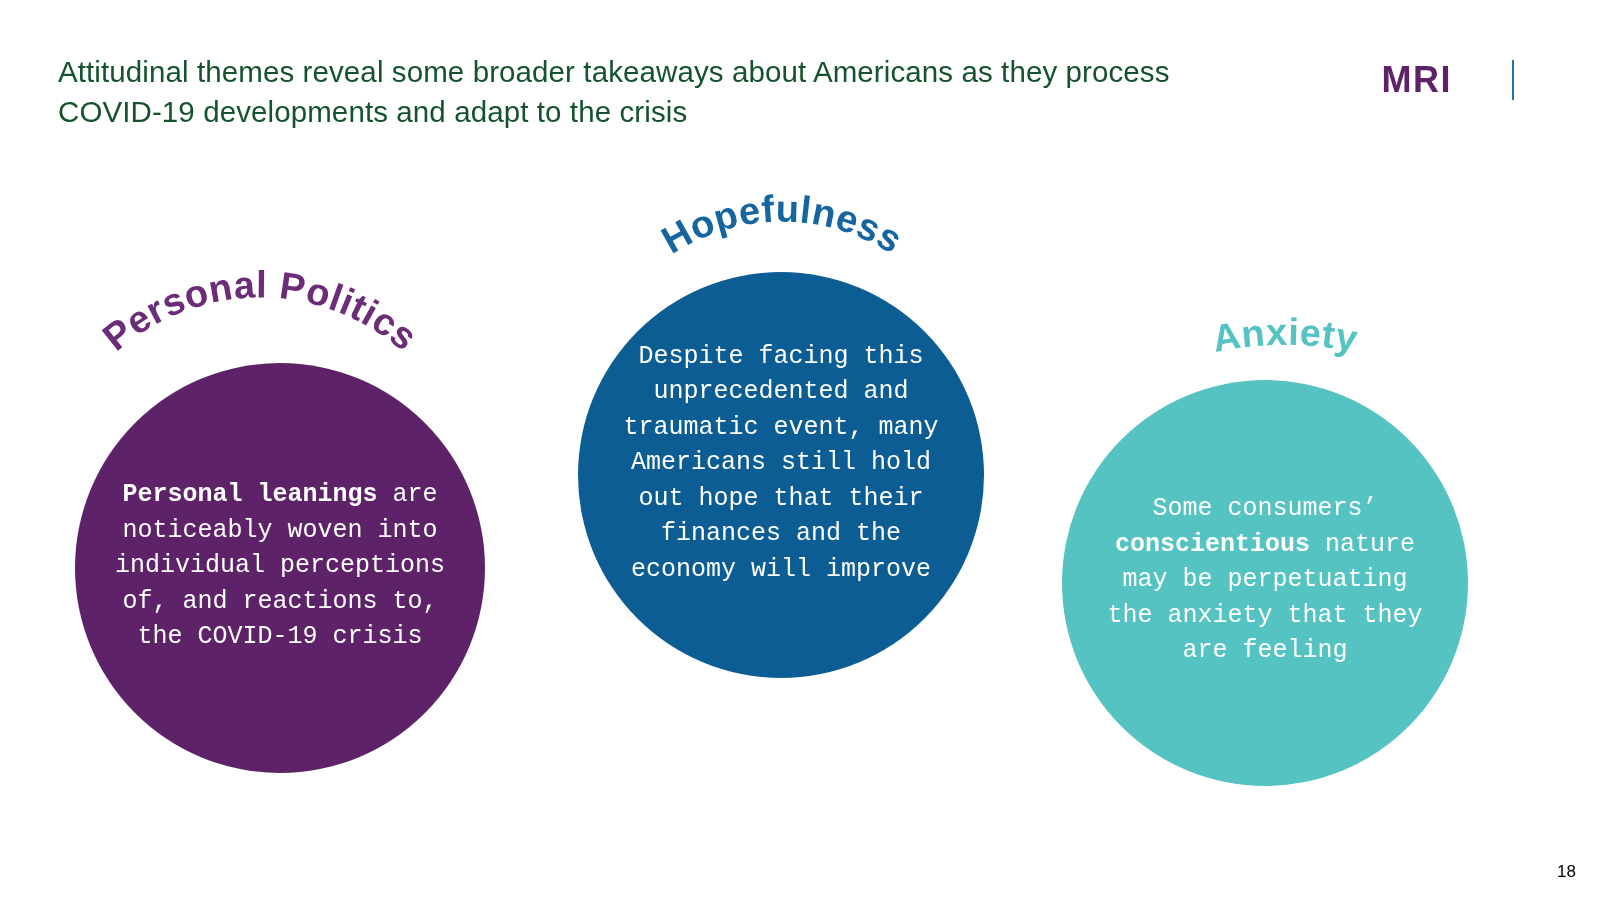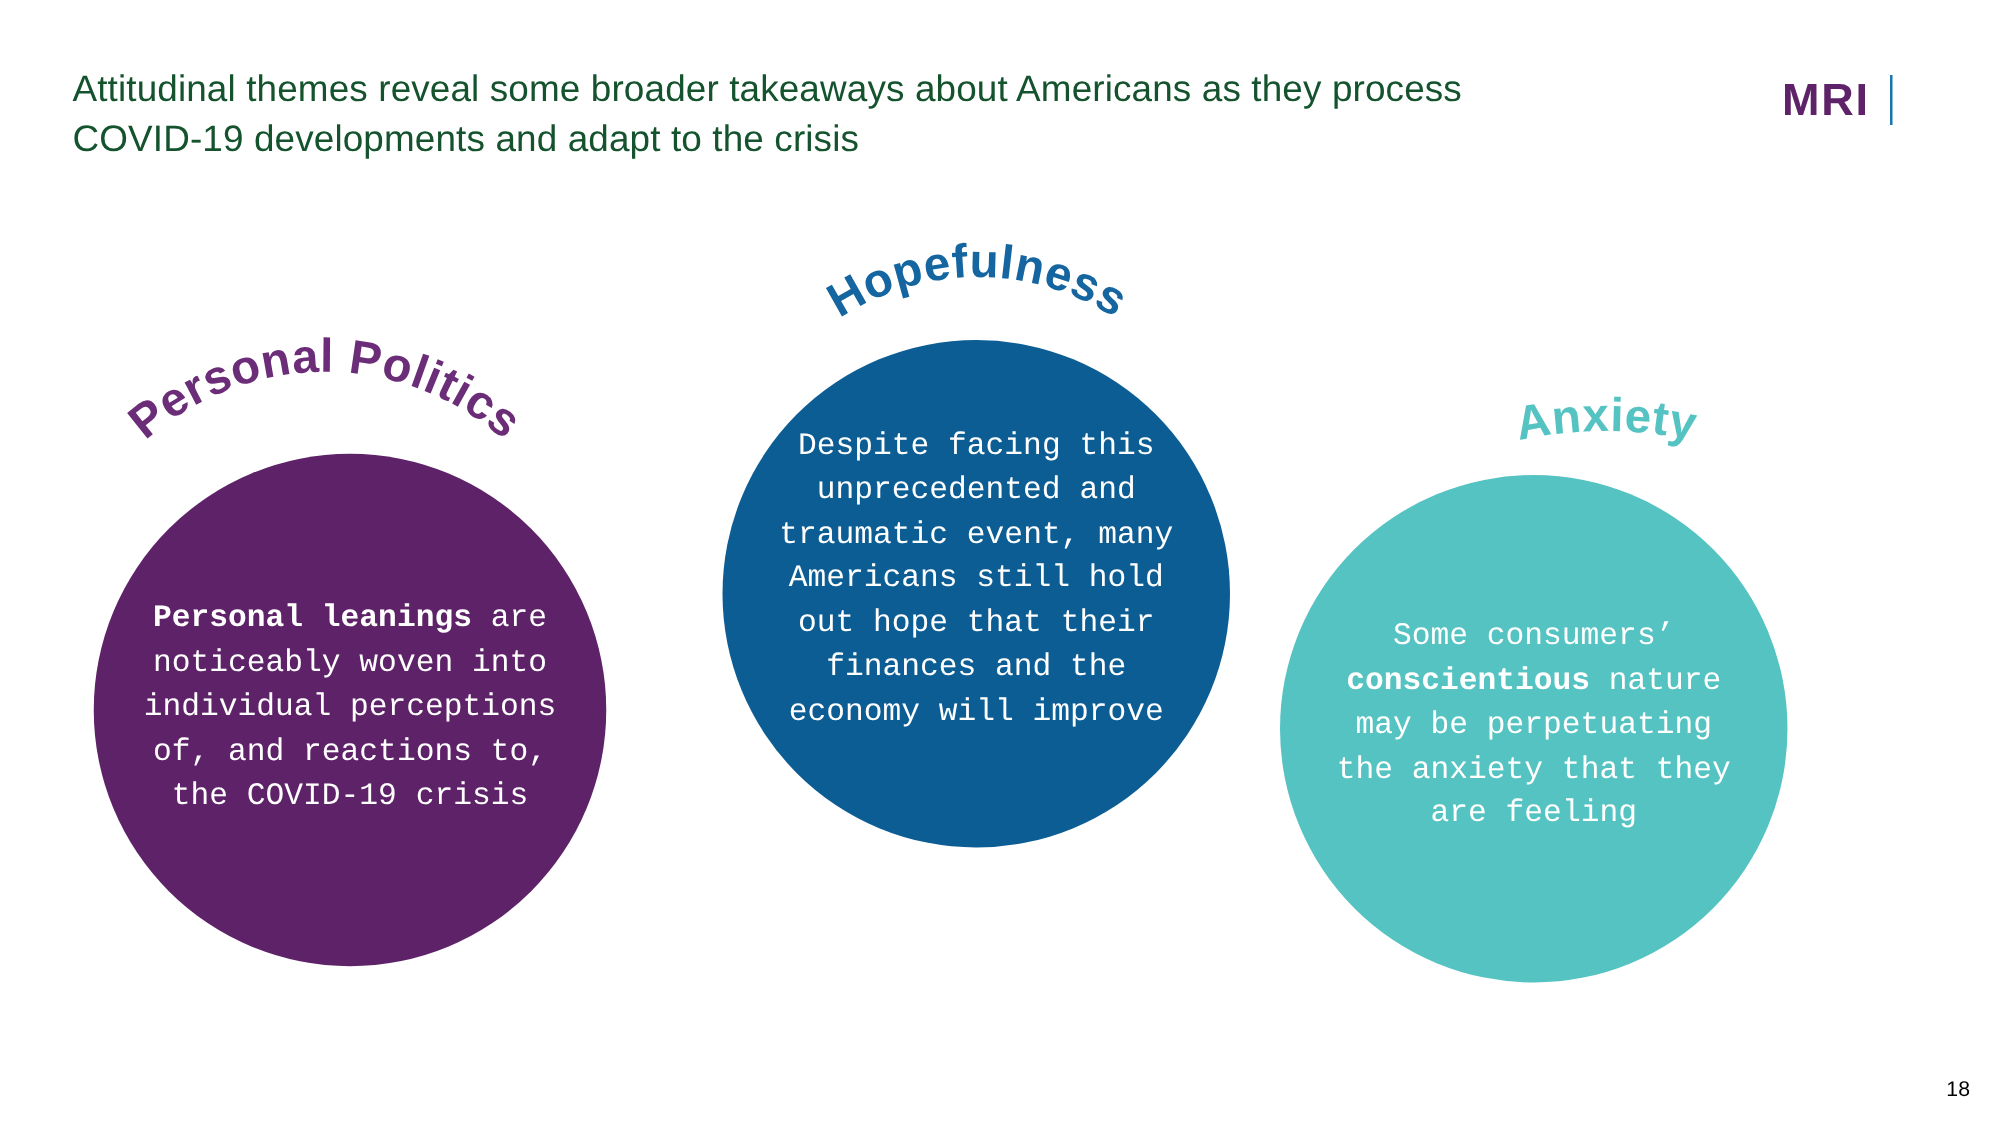--- a/index.html
+++ b/index.html
@@ -29,20 +29,21 @@
     letter-spacing: 0.1px;
   }
 
   #brand-logo {
     position: absolute;
     right: 72px;
     top: 58px;
     display: flex;
     align-items: center;
     height: 44px;
+    gap: 44px;
   }
   #brand-logo .mri {
     font-family: "Liberation Sans", sans-serif;
     font-size: 36px;
     font-weight: 700;
     letter-spacing: 1.5px;
     color: #5E2268;
     line-height: 1;
   }
   #brand-logo .divider {
@@ -88,21 +89,21 @@
   #bubble-politics .bubble-text { transform: translateY(-2px); }
 
   #bubble-hope {
     left: 578px; top: 272px;
     width: 406px; height: 406px;
     background: #0C5D94;
   }
   #bubble-hope .bubble-text { transform: translateY(-12px); padding: 0 28px; }
 
   #bubble-anxiety {
-    left: 1024px; top: 380px;
+    left: 1062px; top: 380px;
     width: 406px; height: 406px;
     background: #55C3C2;
     justify-content: flex-end;
   }
   #bubble-anxiety .bubble-text { transform: translateY(-3px); }
 
   
   .arc-label {
     position: absolute;
     pointer-events: none;

